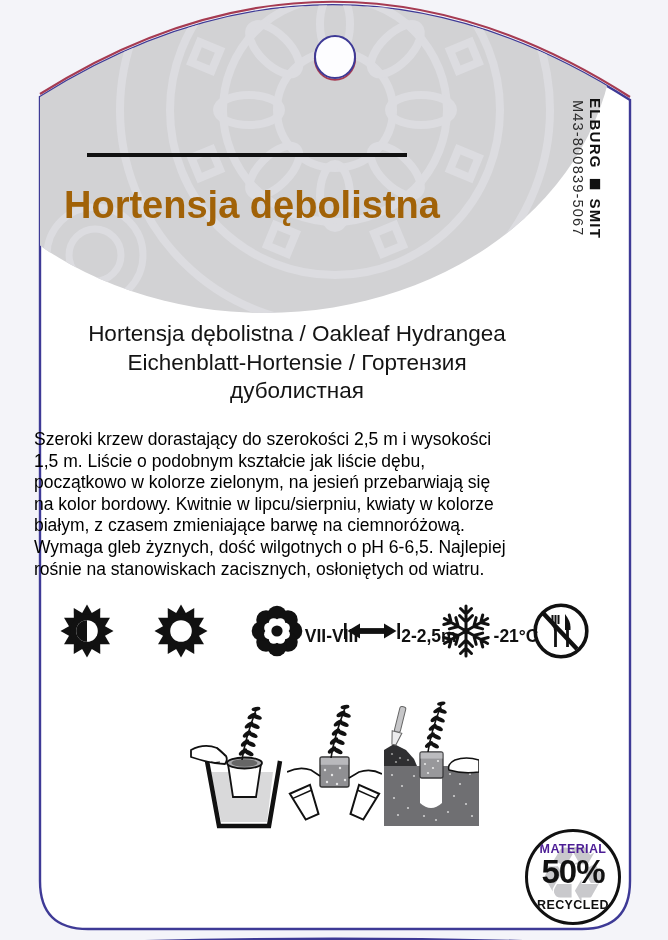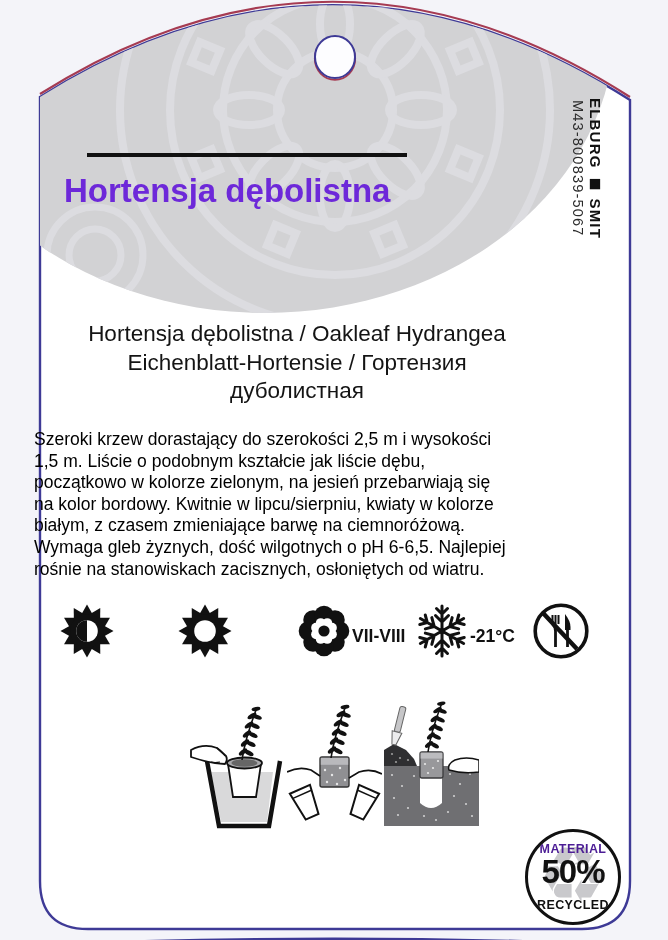--- a/index.html
+++ b/index.html
@@ -1,21 +1,21 @@
 <!DOCTYPE html>
 <html><head>
 <meta charset="utf-8">
 <style>
   html,body{margin:0;padding:0;}
   body{width:668px;height:940px;background:#f4f4f9;font-family:"Liberation Sans",sans-serif;overflow:hidden;}
   .canvas{position:relative;width:668px;height:940px;}
   .bg-svg{position:absolute;left:0;top:0;}
   .latin-title{position:absolute;left:55px;top:102px;font-size:36px;font-weight:300;color:#1d1d1f;letter-spacing:0.5px;white-space:nowrap;}
   .title-underline{position:absolute;left:87px;top:153px;width:320px;height:4px;background:#111;}
-  .common-name{position:absolute;left:64px;top:172px;font-size:33px;font-weight:700;color:#6d28d9;white-space:nowrap;}
+  .common-name{position:absolute;left:64px;top:184px;font-size:38px;font-weight:700;color:#a16207;white-space:nowrap;}
   .side-code{position:absolute;left:570px;top:98px;writing-mode:vertical-rl;text-orientation:mixed;}
   .side-code .brand{display:block;font-size:15px;font-weight:700;letter-spacing:1.2px;color:#111;}
   .side-code .number{display:block;font-size:14.5px;font-weight:400;letter-spacing:1.2px;color:#2b2b2b;margin-top:2px;}
   .names-block{position:absolute;left:40px;top:320px;width:514px;text-align:center;font-size:22.5px;line-height:28.5px;font-weight:400;color:#141414;white-space:pre-line;}
   .description{position:absolute;left:34px;top:429px;width:600px;font-size:17.5px;line-height:21.6px;font-weight:400;color:#000;white-space:pre-line;}
   .icons-row{position:absolute;left:60px;top:602px;width:550px;display:flex;justify-content:space-between;}
   .icon-cell{width:78px;display:flex;flex-direction:row;align-items:center;}
   .icon-box{height:58px;display:flex;align-items:center;justify-content:center;}
   .icon-label{margin-top:9px;font-size:17.5px;font-weight:700;color:#111;white-space:nowrap;height:20px;}
   .picto-row{position:absolute;left:178px;top:700px;width:312px;display:flex;gap:2px;justify-content:center;}
@@ -178,20 +178,34 @@
             <circle cx="3.29" cy="-7.95" r="4.9"></circle>
               <circle cx="7.95" cy="-3.29" r="4.9"></circle>
           </g>
           <circle r="5.6" fill="#111"></circle>
         </svg>
       </div>
       <div class="icon-label">VII-VIII</div>
     </div>
 
 
+    <div class="icon-cell">
+      <div class="icon-box">
+        <svg width="58" height="20" viewBox="0 -10 58 20">
+          <g fill="#111">
+            <rect x="1" y="-8" width="2.6" height="16"></rect>
+            <polygon points="4.5,0 17,7.5 17,-7.5"></polygon>
+            <rect x="15" y="-2.9" width="28" height="5.8"></rect>
+            <polygon points="53.5,0 41,7.5 41,-7.5"></polygon>
+            <rect x="54.4" y="-8" width="2.6" height="16"></rect>
+          </g>
+        </svg>
+      </div>
+      <div class="icon-label">2-2,5m</div>
+    </div>
 
     <div class="icon-cell">
       <div class="icon-box">
         <svg width="56" height="56" viewBox="-28 -28 56 56">
           <g stroke="#111" stroke-width="3" stroke-linecap="round" fill="none">
             <path d="M0 2 L0 -25 M0 -9 L-6.5 -15.5 M0 -9 L6.5 -15.5 M0 -17 L-5.5 -22.5 M0 -17 L5.5 -22.5"></path>
             <path d="M0 2 L0 -25 M0 -9 L-6.5 -15.5 M0 -9 L6.5 -15.5 M0 -17 L-5.5 -22.5 M0 -17 L5.5 -22.5" transform="rotate(60)"></path>
             <path d="M0 2 L0 -25 M0 -9 L-6.5 -15.5 M0 -9 L6.5 -15.5 M0 -17 L-5.5 -22.5 M0 -17 L5.5 -22.5" transform="rotate(120)"></path>
             <path d="M0 2 L0 -25 M0 -9 L-6.5 -15.5 M0 -9 L6.5 -15.5 M0 -17 L-5.5 -22.5 M0 -17 L5.5 -22.5" transform="rotate(180)"></path>
             <path d="M0 2 L0 -25 M0 -9 L-6.5 -15.5 M0 -9 L6.5 -15.5 M0 -17 L-5.5 -22.5 M0 -17 L5.5 -22.5" transform="rotate(240)"></path>

